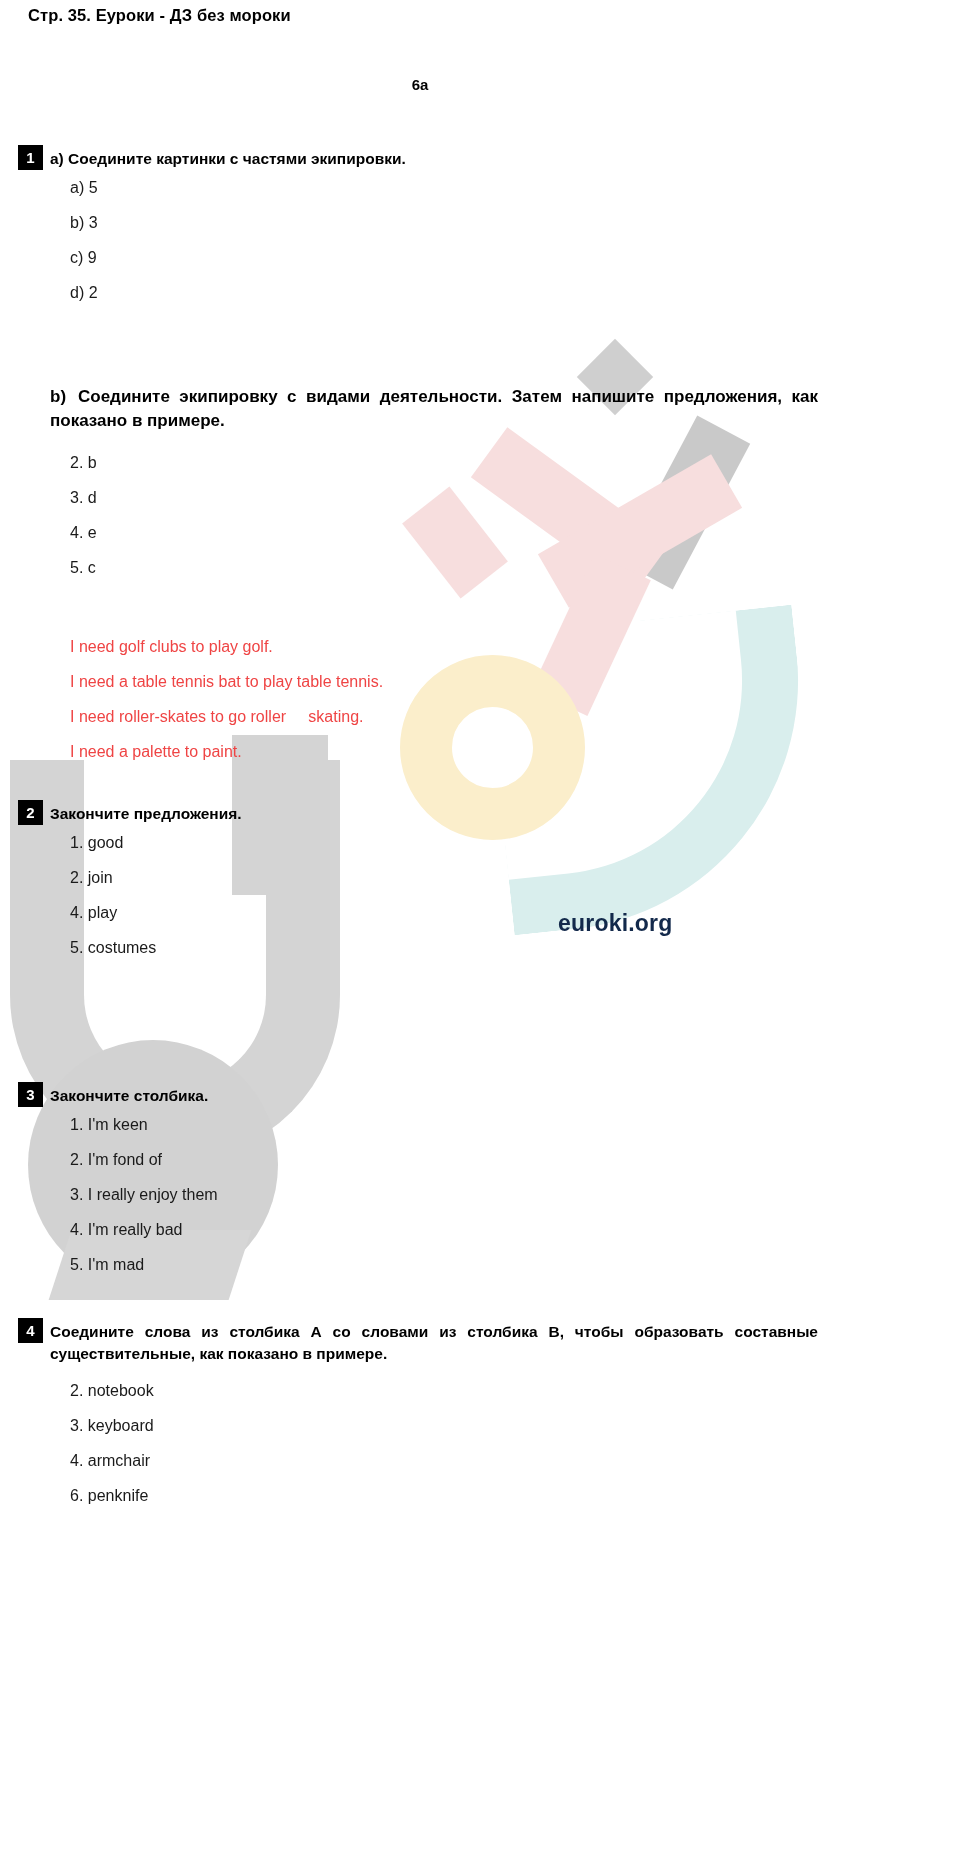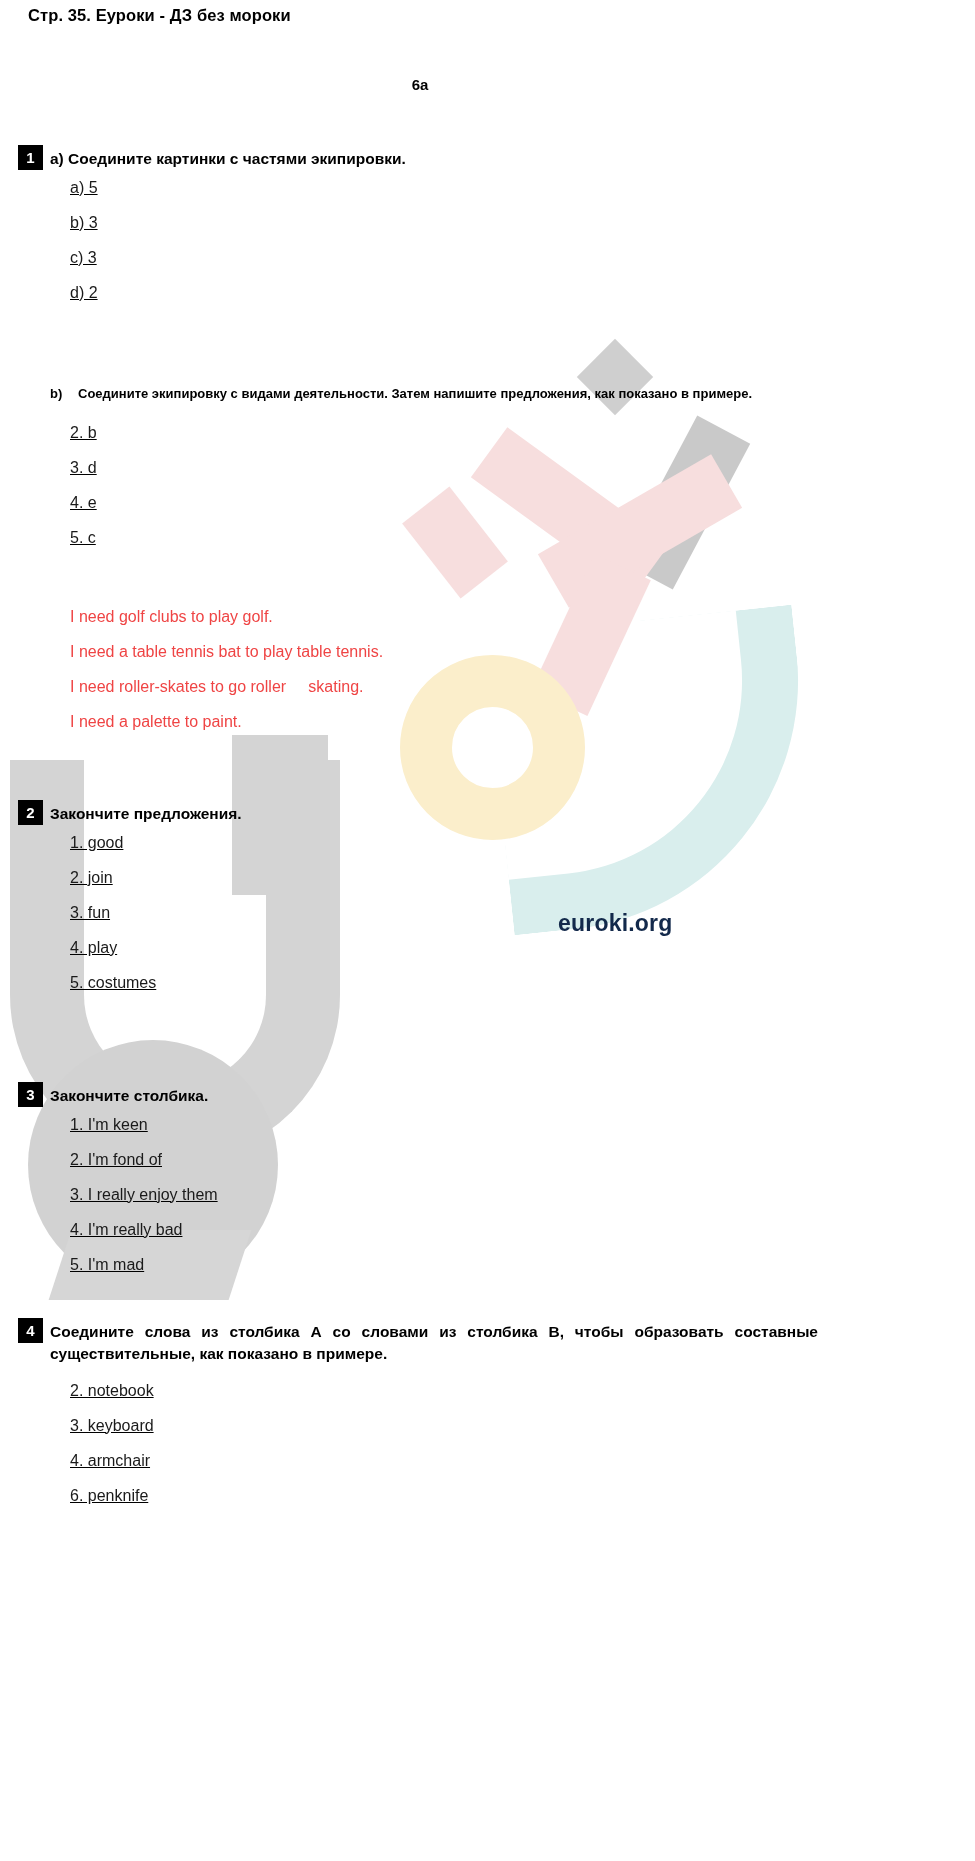--- a/index.html
+++ b/index.html
@@ -190,34 +190,33 @@
   .task-title {
     flex: 1 1 auto;
     font-size: 15.5px;
     font-weight: bold;
     line-height: 1.42;
     padding-top: 3px;
   }
   .task-title.justify { text-align: justify; }
 
   .sub-head {
-    font-size: 13px;
+    font-size: 17px;
     font-weight: bold;
     line-height: 1.42;
     text-align: justify;
     padding-left: 32px;
     text-indent: 0;
   }
   .sub-head .lbl { display: inline-block; min-width: 28px; }
 
   .answers {
     margin: 0;
     padding: 0;
     list-style: none;
-    text-decoration: underline;
   }
   .answers li {
     font-size: 16px;
     line-height: 1;
     color: #1a1a1a;
     padding-left: 52px;
     height: 35px;
     display: flex;
     align-items: center;
   }
@@ -272,21 +271,21 @@
   <div class="unit-title">6a</div>
 
   <div class="task" style="top:145px;">
     <div class="task-head">
       <div class="badge">1</div>
       <div class="task-title">a) Соедините картинки с частями экипировки.</div>
     </div>
     <ul class="answers">
       <li>a) 5</li>
       <li>b) 3</li>
-      <li>c) 3</li>
+      <li>c) 9</li>
       <li>d) 2</li>
     </ul>
   </div>
 
   <div class="task" style="top:385px;">
     <div class="sub-head">
       <span class="lbl">b)</span><span>Соедините экипировку с видами деятельности. Затем напишите предложения, как показано в примере.</span>
     </div>
     <ul class="answers" style="margin-top:12px;">
       <li>2. b</li>
@@ -303,21 +302,20 @@
   </div>
 
   <div class="task" style="top:800px;">
     <div class="task-head">
       <div class="badge">2</div>
       <div class="task-title">Закончите предложения.</div>
     </div>
     <ul class="answers">
       <li>1. good</li>
       <li>2. join</li>
-      <li>3. fun</li>
       <li>4. play</li>
       <li>5. costumes</li>
     </ul>
   </div>
 
   <div class="task" style="top:1082px;">
     <div class="task-head">
       <div class="badge">3</div>
       <div class="task-title">Закончите столбика.</div>
     </div>

